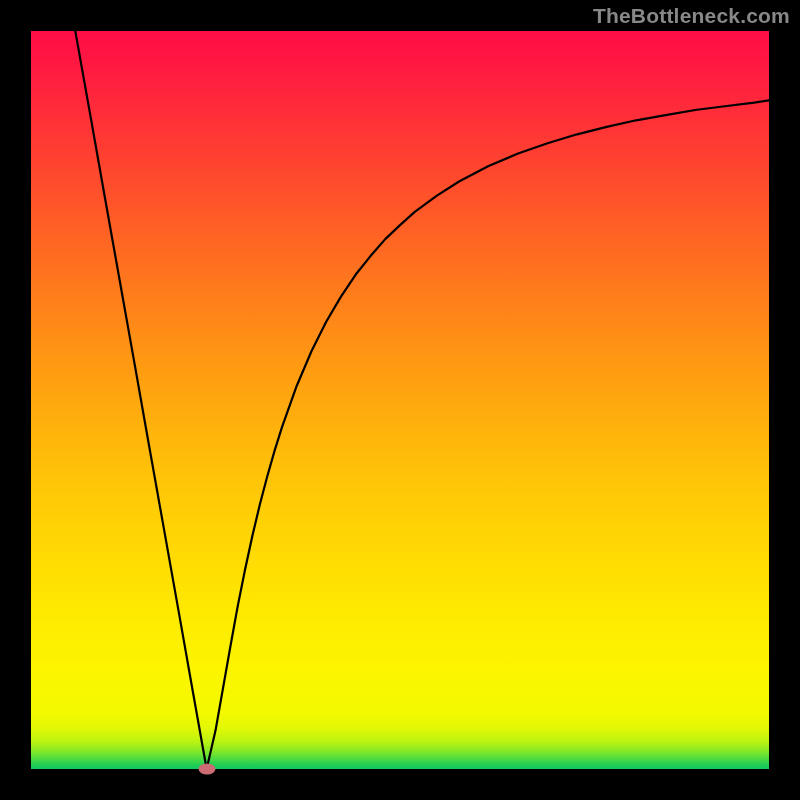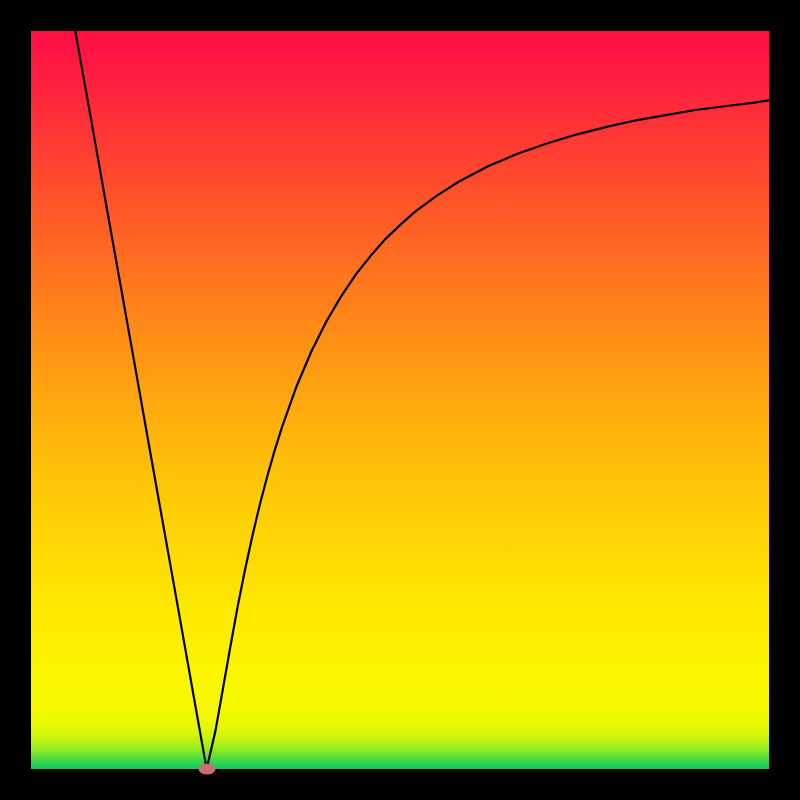--- a/index.html
+++ b/index.html
@@ -71,13 +71,14 @@
 </head>
 <body>
 
 <div class="outer">
   <div class="plot">
     <svg class="curve" viewBox="0 0 738 738" preserveAspectRatio="none">
       <path id="curve-path" fill="none" stroke="#000000" stroke-width="2.2" stroke-linejoin="round" stroke-linecap="round" d="M 44.28 0.00 L 59.04 82.66 L 73.80 166.05 L 88.56 248.71 L 103.32 331.36 L 118.08 414.76 L 132.84 497.41 L 147.60 580.07 L 162.36 663.46 L 175.64 738.00 L 184.50 699.62 L 199.26 616.23 L 206.64 575.64 L 214.02 538.74 L 221.40 504.79 L 228.78 473.80 L 236.16 445.75 L 243.54 419.92 L 250.92 396.31 L 265.68 354.98 L 280.44 320.29 L 295.20 290.77 L 309.96 265.68 L 324.72 243.54 L 339.48 225.09 L 354.24 208.12 L 369.00 194.09 L 383.76 180.81 L 405.90 164.57 L 428.04 150.55 L 457.56 135.05 L 487.08 122.51 L 516.60 112.18 L 546.12 103.32 L 575.64 95.94 L 605.16 89.30 L 634.68 84.13 L 664.20 78.97 L 693.72 75.28 L 723.24 71.59 L 738.00 69.37"></path>
     </svg>
     <div id="marker" class="marker" style="left: 175.644px; top: 738px; background: rgb(204, 107, 116);"></div>
   </div>
+  <div class="watermark">TheBottleneck.com</div>
 </div>
 
 </body></html>

